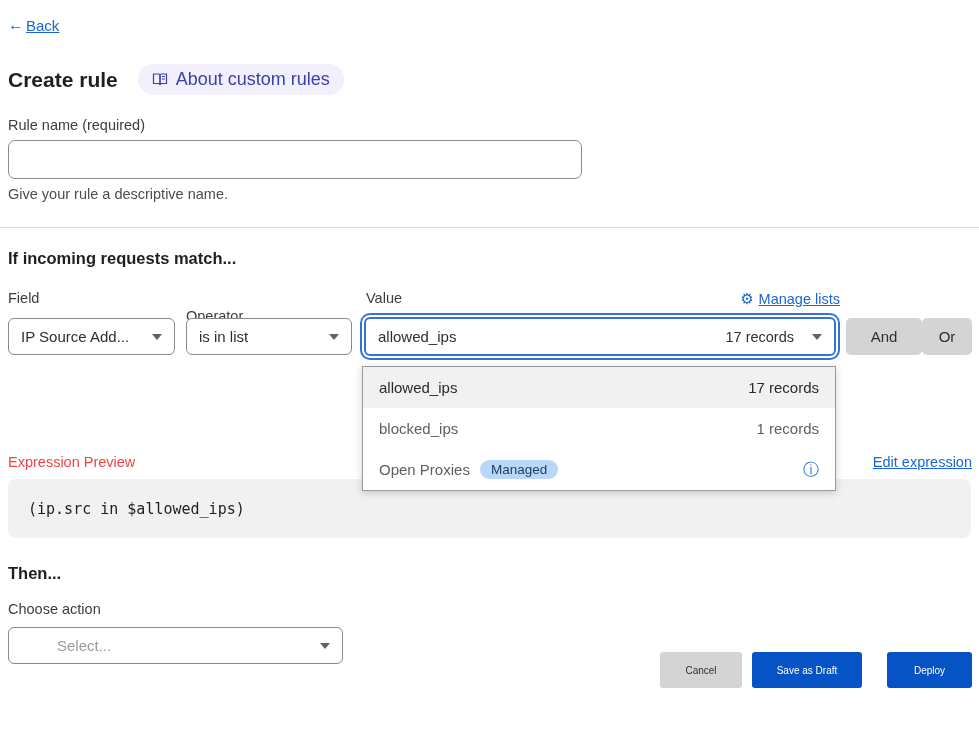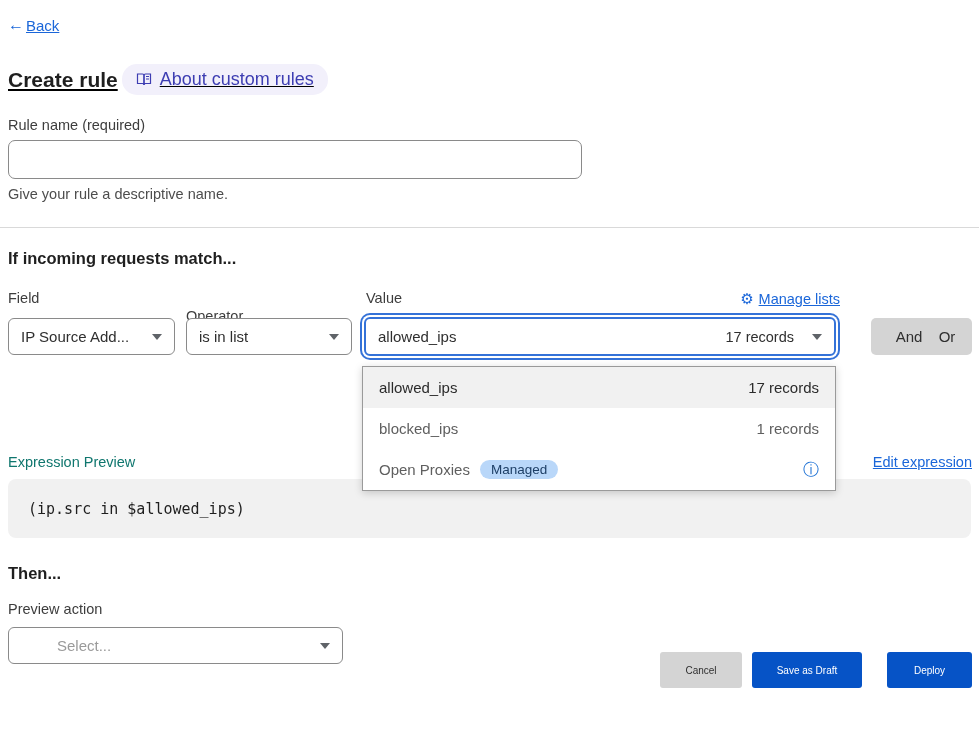--- a/index.html
+++ b/index.html
@@ -8,21 +8,21 @@
   .page { position:relative; width:979px; height:739px; background:#fff; }
 
   a, .link { color:#1a66d9; text-decoration:underline; cursor:pointer; }
 
   
   .back { position:absolute; left:8px; top:16px; font-size:15px; color:#1a66d9; display:flex; align-items:center; gap:2px; }
   .back .arrow { text-decoration:none; font-size:16px; }
   .back .txt { text-decoration:underline; }
 
   
-  .title-row { position:absolute; left:8px; top:64px; display:flex; align-items:center; gap:4px;text-decoration:underline; }
+  .title-row { position:absolute; left:8px; top:64px; display:flex; align-items:center; gap:20px; }
   .page-title { font-size:21px; font-weight:bold; color:#1f1f1f; }
   .about-pill { display:flex; align-items:center; gap:8px; background:#f2f0fb; color:#3d3db2;
                 border-radius:15px; padding:5px 14px; font-size:18px; cursor:pointer; }
   .about-pill svg { display:block; }
 
   
   .field-label { position:absolute; font-size:14.5px; color:#3d3d3d; }
   .rule-name-input { position:absolute; left:8px; top:140px; width:574px; height:39px;
                      border:1px solid #8a8a8a; border-radius:7px; font-size:15px; padding:0 12px;
                      color:#2f2f2f; background:#fff; outline:none; }
@@ -58,21 +58,21 @@
   .dropdown { position:absolute; left:362px; top:366px; width:474px; background:#fff;
               border:1px solid #9a9a9a; box-shadow:0 2px 8px rgba(0,0,0,0.18); z-index:10; }
   .dd-row { height:41px; display:flex; align-items:center; justify-content:space-between;
             padding:0 16px; font-size:15px; color:#5f5f5f; cursor:pointer; background:#fff; }
   .dd-row.active { background:#f1f1f1; color:#2b2b2b; }
   .dd-left { display:flex; align-items:center; gap:10px; }
   .badge { background:#b9d7f9; color:#1e3f66; font-size:13.5px; border-radius:11px; padding:2px 11px; }
   .info { color:#1a6fd4; font-size:16px; line-height:1; cursor:pointer; font-style:normal; }
 
   
-  .expr-label { position:absolute; left:8px; top:454px; font-size:14.5px; color:#0f766e; }
+  .expr-label { position:absolute; left:8px; top:454px; font-size:14.5px; color:#ef4444; }
   .edit-expr { position:absolute; right:7px; top:454px; font-size:14.5px; }
   .code-block { position:absolute; left:8px; top:479px; width:963px; height:59px;
                 background:#f1f1f1; border-radius:8px; display:flex; align-items:center; padding:0 20px; }
   .code { font-family:"DejaVu Sans Mono","Liberation Mono",monospace; font-size:15px; color:#1f1f1f; }
 
   
   .action-select { left:8px; top:627px; width:335px; }
   .placeholder { color:#9a9a9a;margin-left:36px; }
 
   
@@ -133,21 +133,21 @@
   </div>
 
   <div class="value-select">
     <span>allowed_ips</span>
     <span class="value-right">
       <span>17 records</span>
       <span class="chev"></span>
     </span>
   </div>
 
-  <button class="gray-btn" style="left:871px; width:76px;">And</button>
+  <button class="gray-btn" style="left:846px; width:76px;">And</button>
   <button class="gray-btn" style="left:922px; width:50px;">Or</button>
 
   <div class="dropdown">
     <div class="dd-row active">
       <span>allowed_ips</span>
       <span>17 records</span>
     </div>
     <div class="dd-row">
       <span>blocked_ips</span>
       <span>1 records</span>
@@ -161,21 +161,21 @@
     </div>
   </div>
 
   <div class="expr-label">Expression Preview</div>
   <span class="link edit-expr">Edit expression</span>
   <div class="code-block">
     <span class="code">(ip.src in $allowed_ips)</span>
   </div>
 
   <div class="section-heading" style="top:564px;">Then...</div>
-  <label class="field-label" style="left:8px; top:601px;">Preview action</label>
+  <label class="field-label" style="left:8px; top:601px;">Choose action</label>
 
   <div class="select action-select">
     <span class="placeholder">Select...</span>
     <span class="chev"></span>
   </div>
 
   <button class="footer-btn btn-gray" style="left:660px; width:82px;">Cancel</button>
   <button class="footer-btn btn-blue" style="left:752px; width:110px;">Save as Draft</button>
   <button class="footer-btn btn-blue" style="left:887px; width:85px;">Deploy</button>
 

